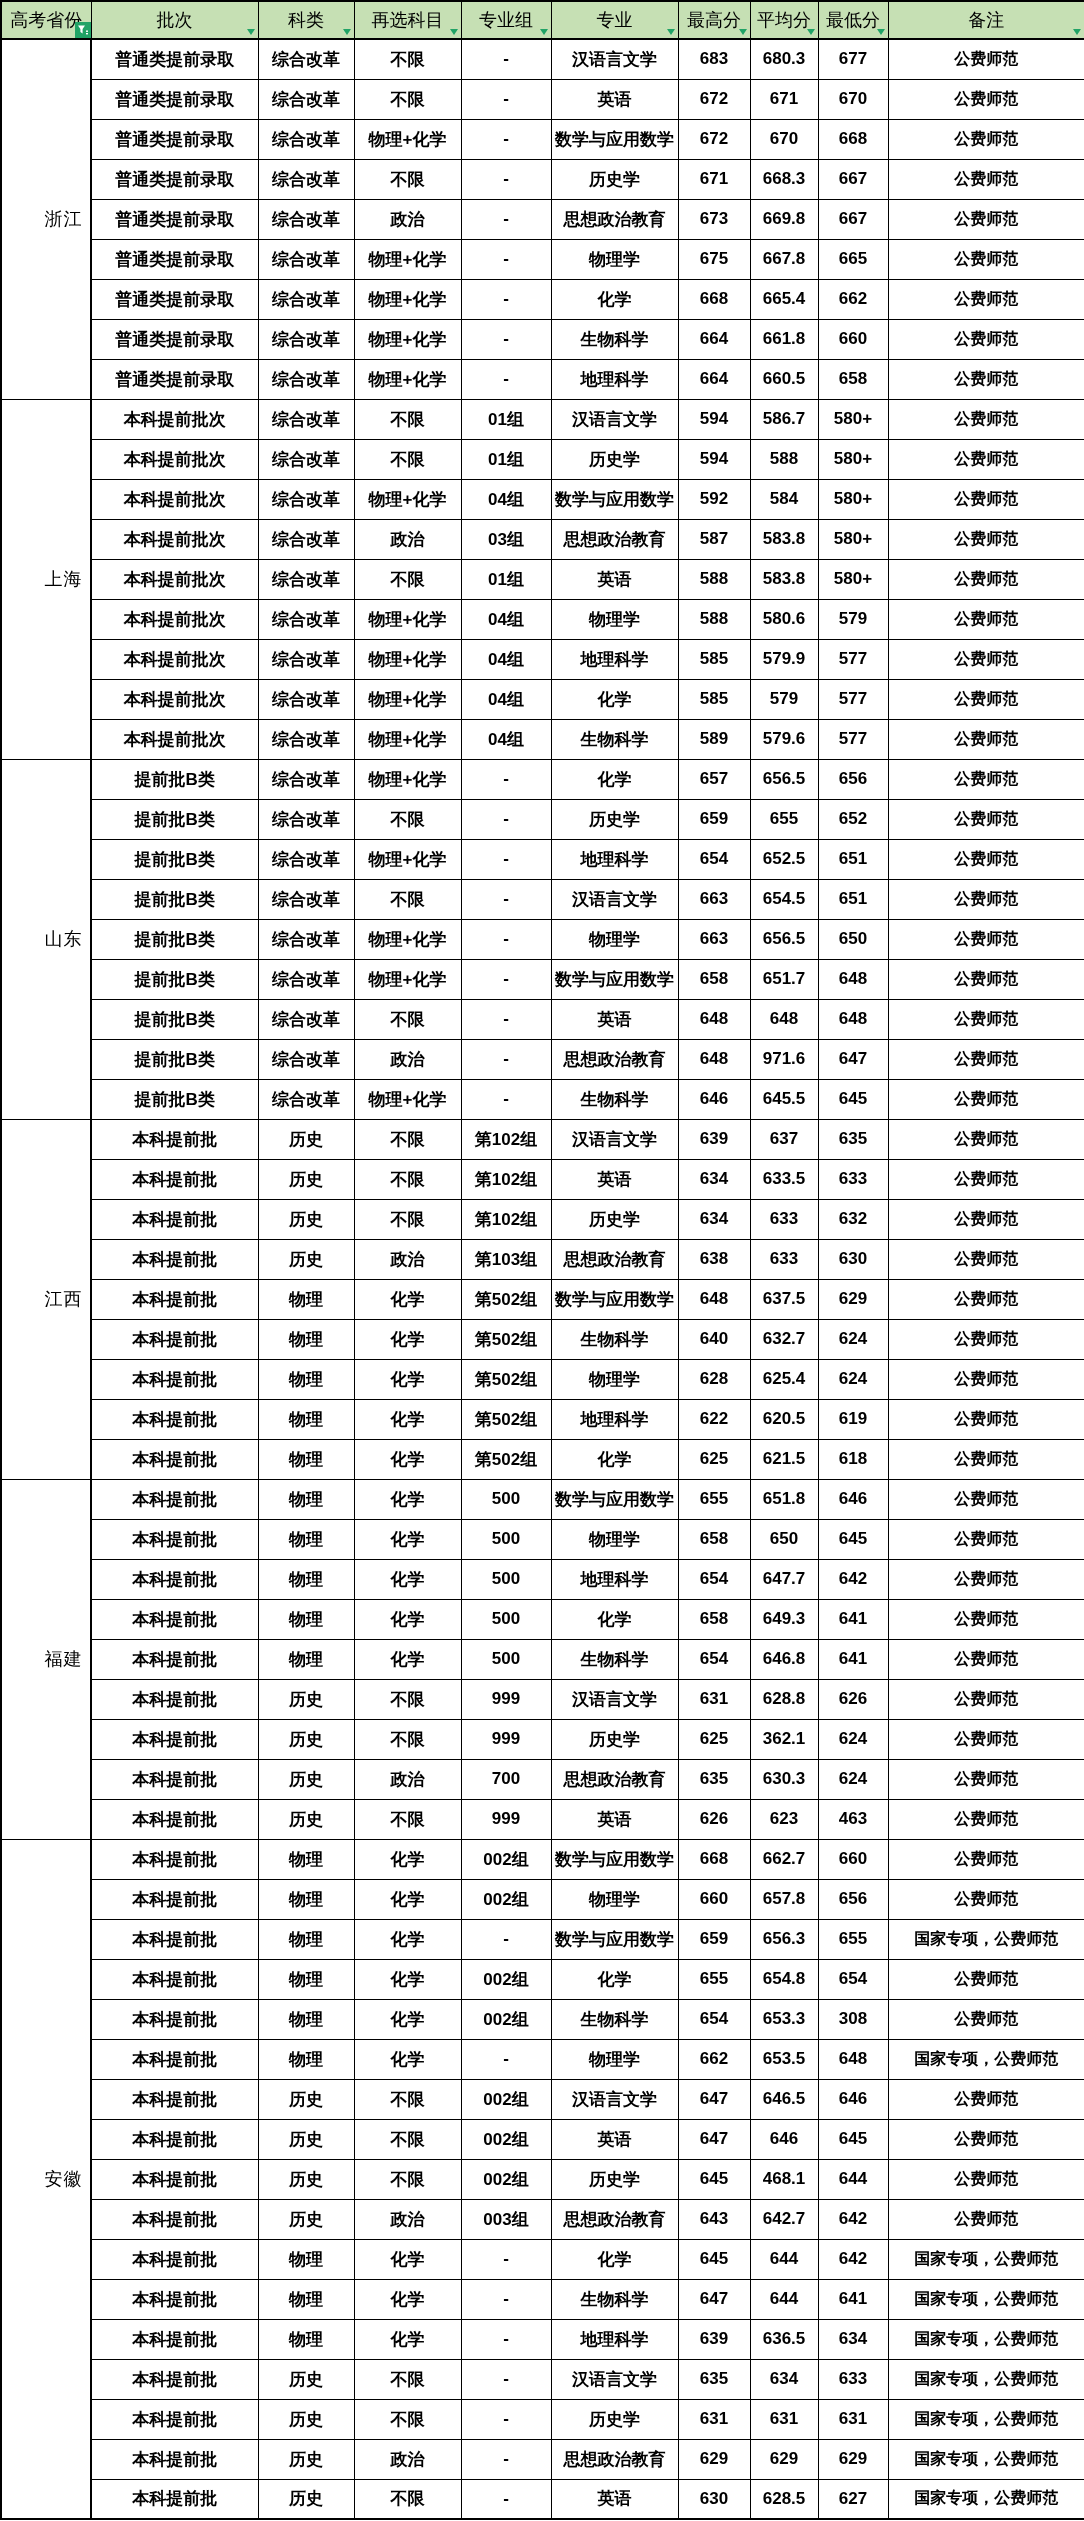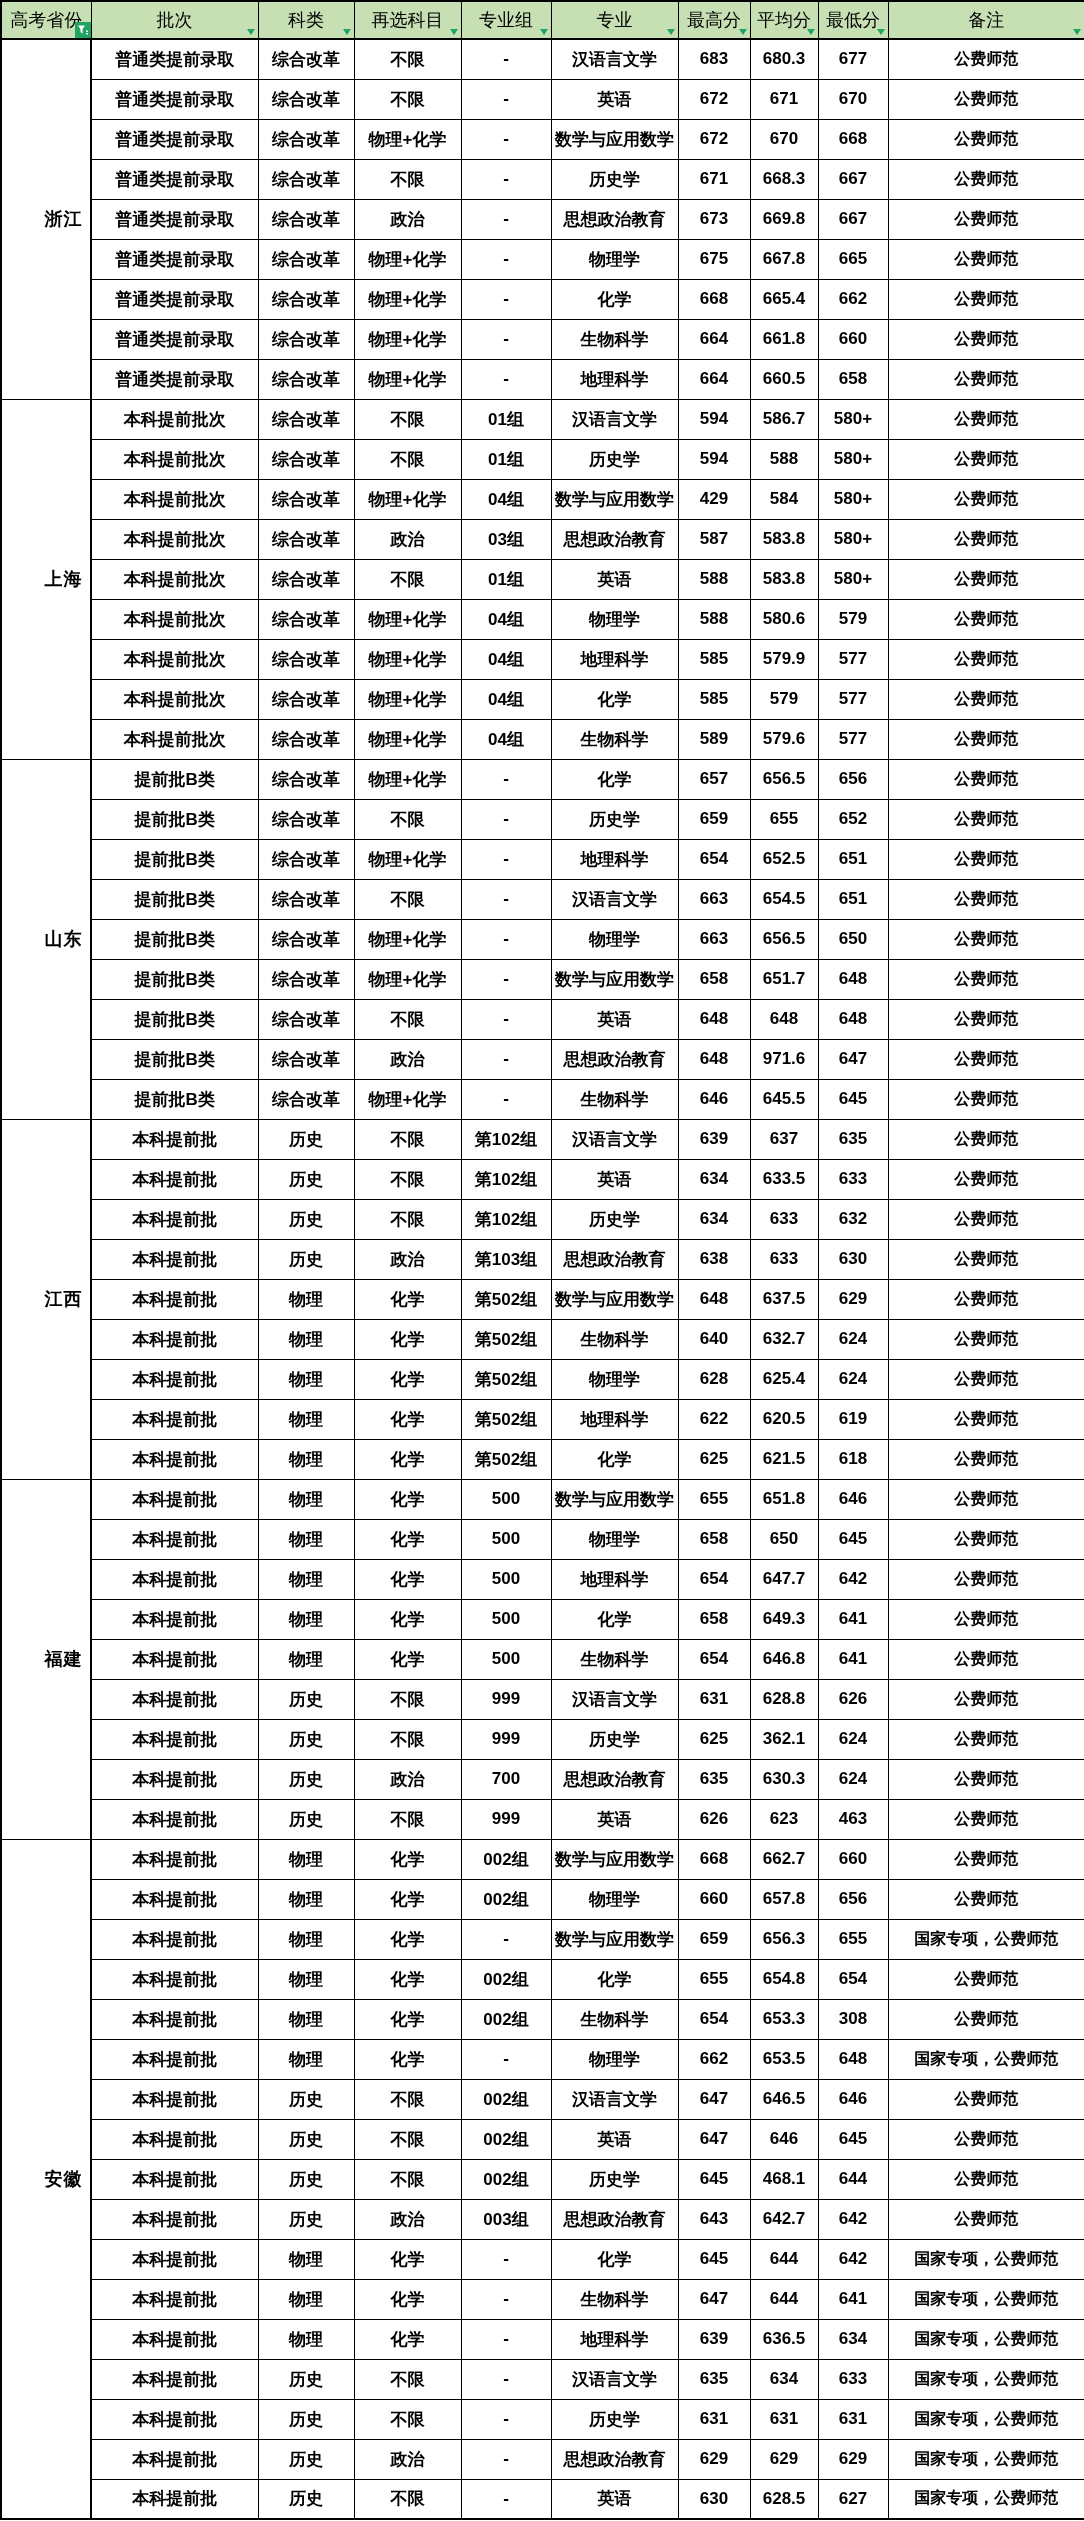--- a/index.html
+++ b/index.html
@@ -31,21 +31,21 @@
     background:var(--header-bg);
     height:36px;
     font-size:18px;
     font-weight:400;
     position:relative;
     border-bottom:2px solid var(--grid);
   }
   tbody tr{height:40px;}
   td.province{
     font-size:18px;
-    font-weight:700;
+    font-weight:400;
     letter-spacing:1px;
     border-right:2px solid var(--grid);
     padding-left:37px;
   }
   .filter-arrow{
     position:absolute;
     right:3px;
     bottom:3px;
     width:0;height:0;
     border-left:4.5px solid transparent;
@@ -252,21 +252,21 @@
         <td>588</td>
         <td>580+</td>
         <td class="remark">公费师范</td>
       </tr>
       <tr>
         <td>本科提前批次</td>
         <td>综合改革</td>
         <td>物理+化学</td>
         <td>04组</td>
         <td>数学与应用数学</td>
-        <td>429</td>
+        <td>592</td>
         <td>584</td>
         <td>580+</td>
         <td class="remark">公费师范</td>
       </tr>
       <tr>
         <td>本科提前批次</td>
         <td>综合改革</td>
         <td>政治</td>
         <td>03组</td>
         <td>思想政治教育</td>

